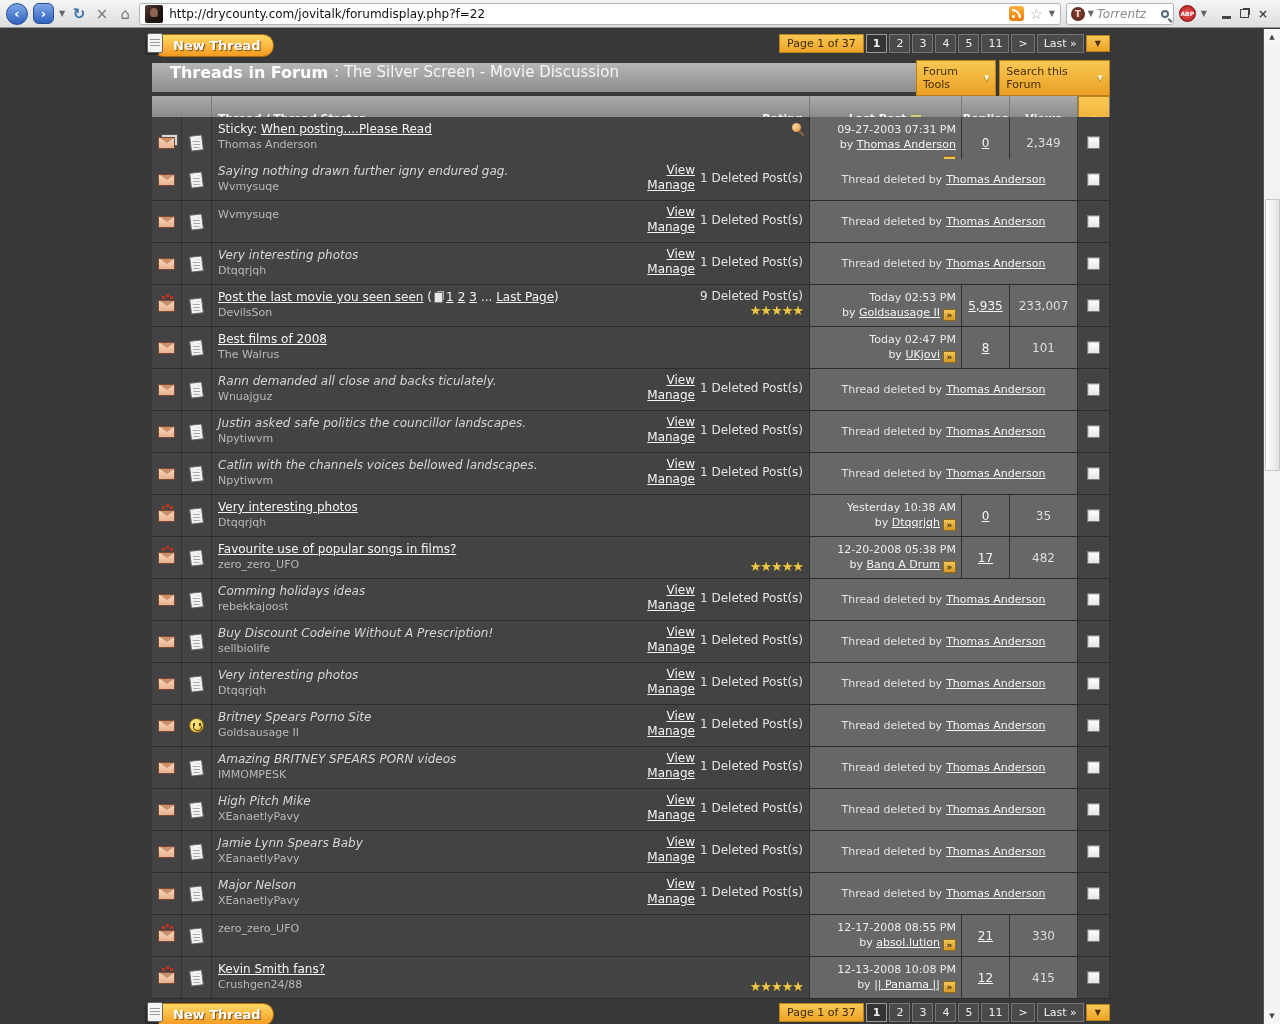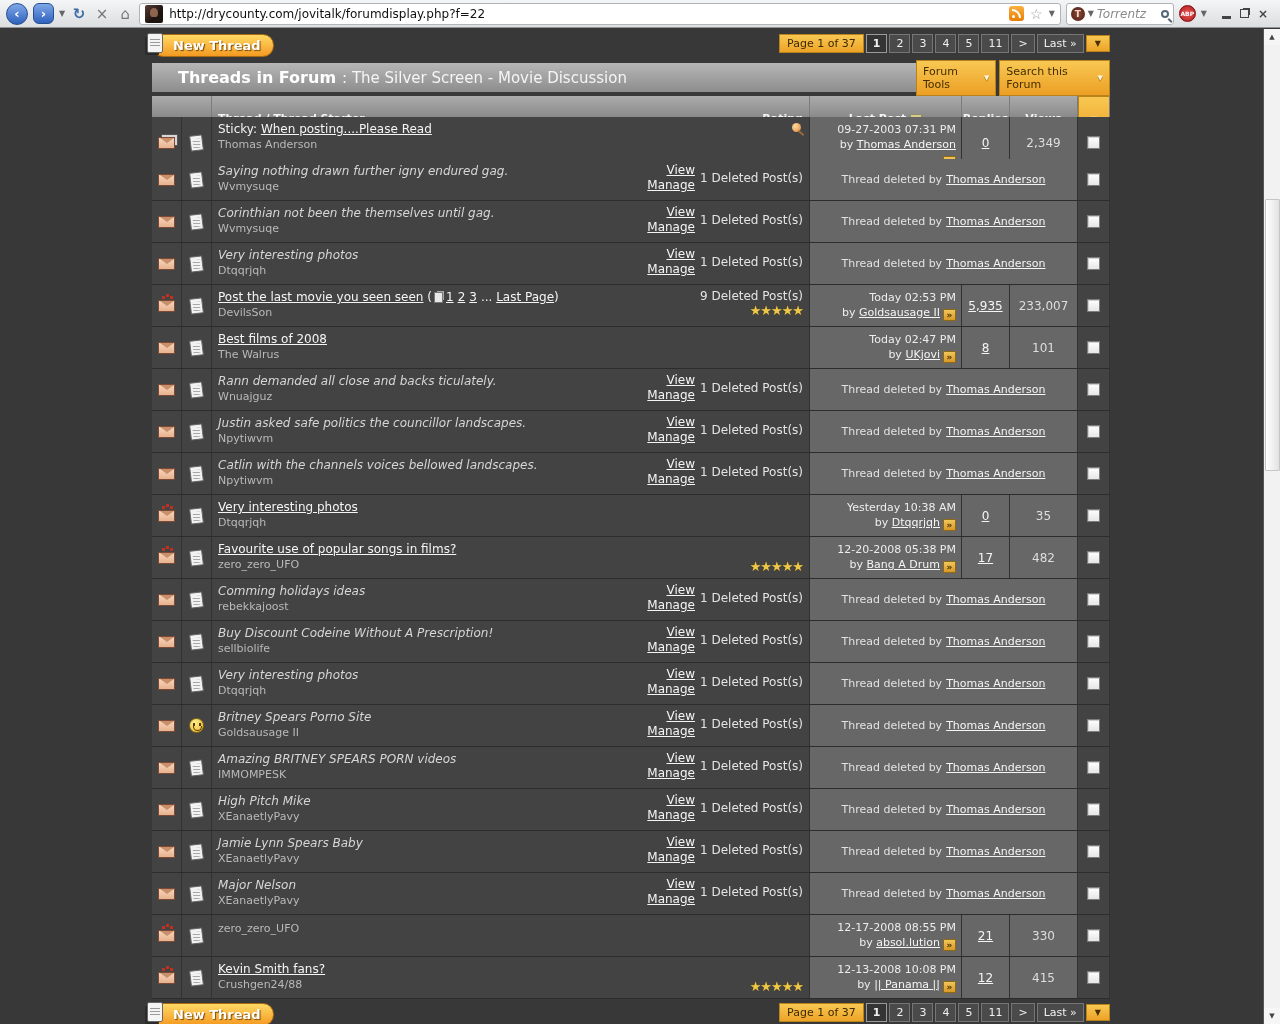--- a/index.html
+++ b/index.html
@@ -74,22 +74,22 @@
   .pagination { display:flex; align-items:center; gap:2px; }
   .pg-status { background:linear-gradient(#f8c853,#eda327); border:1px solid #b9831c;
                color:#3d2a00; font-size:11px; padding:2px 7px; }
   .pg-btn { background:#4a4a4a; border:1px solid #767676; color:#f0f0f0; font-size:11px;
             padding:2px 6px; min-width:20px; text-align:center; }
   .pg-btn.current { background:#343434; border-color:#9a9a9a; font-weight:bold; }
   .pg-dd { background:linear-gradient(#f8c853,#eda327); border:1px solid #b9831c; color:#4a3000;
            font-size:8px; padding:3px 8px; }
 
   .forumheader { display:flex; align-items:stretch; height:29px; margin-top:2px; }
-  .fh-title { flex:1; background:linear-gradient(#b6b6b6,#8d8d8d); display:flex; align-items:center;
-              padding-left:26px; color:#f5f5f5; font-size:15px; gap:6px; }
+  .fh-title { flex:1; background:linear-gradient(#b6b6b6,#8d8d8d); display:flex; align-items:flex-start;
+              padding-left:18px; color:#f5f5f5; font-size:15px; gap:6px; }
   .fh-title b { font-size:16px; color:#ffffff; }
   .fh-btns { width:194px; display:flex; align-items:center; justify-content:flex-end; gap:3px; }
   .goldbtn { background:linear-gradient(#f8c853,#ec9f24); border:1px solid #b9831c; color:#432f00;
              font-size:11px; padding:4px 6px; display:inline-flex; align-items:center; gap:4px; }
   .goldbtn .dd { font-size:7px; color:#fff7e0; text-shadow:0 1px 0 #8a5c00; }
 
   
   .thead, .row { display:grid; grid-template-columns:30px 30px 598px 152px 48px 68px 32px; }
   .thead { height:21px; margin-top:4px; background:linear-gradient(#ababab,#8a8a8a);
            font-size:11px; font-weight:bold; color:#fff; }
@@ -309,21 +309,20 @@
           </div>
         </div>
         <div class="row">
           <div class="c-dark c-icon">
             <span class="env"></span>
           </div>
           <div class="c-dark c-icon">
             <span class="note"></span>
           </div>
           <div class="c-dark c-title">
-            <div class="t-line"><span class="del-title">Corinthian not been the themselves until gag.</span></div>
             <div class="starter">Wvmysuqe</div>
             <div class="del-box">
               <div class="del-vm">
                 <a href="#">View</a>
                 <a href="#">Manage</a>
               </div>
               <span class="del-count">1 Deleted Post(s)</span>
             </div>
           </div>
           <div class="c-light c-del">

